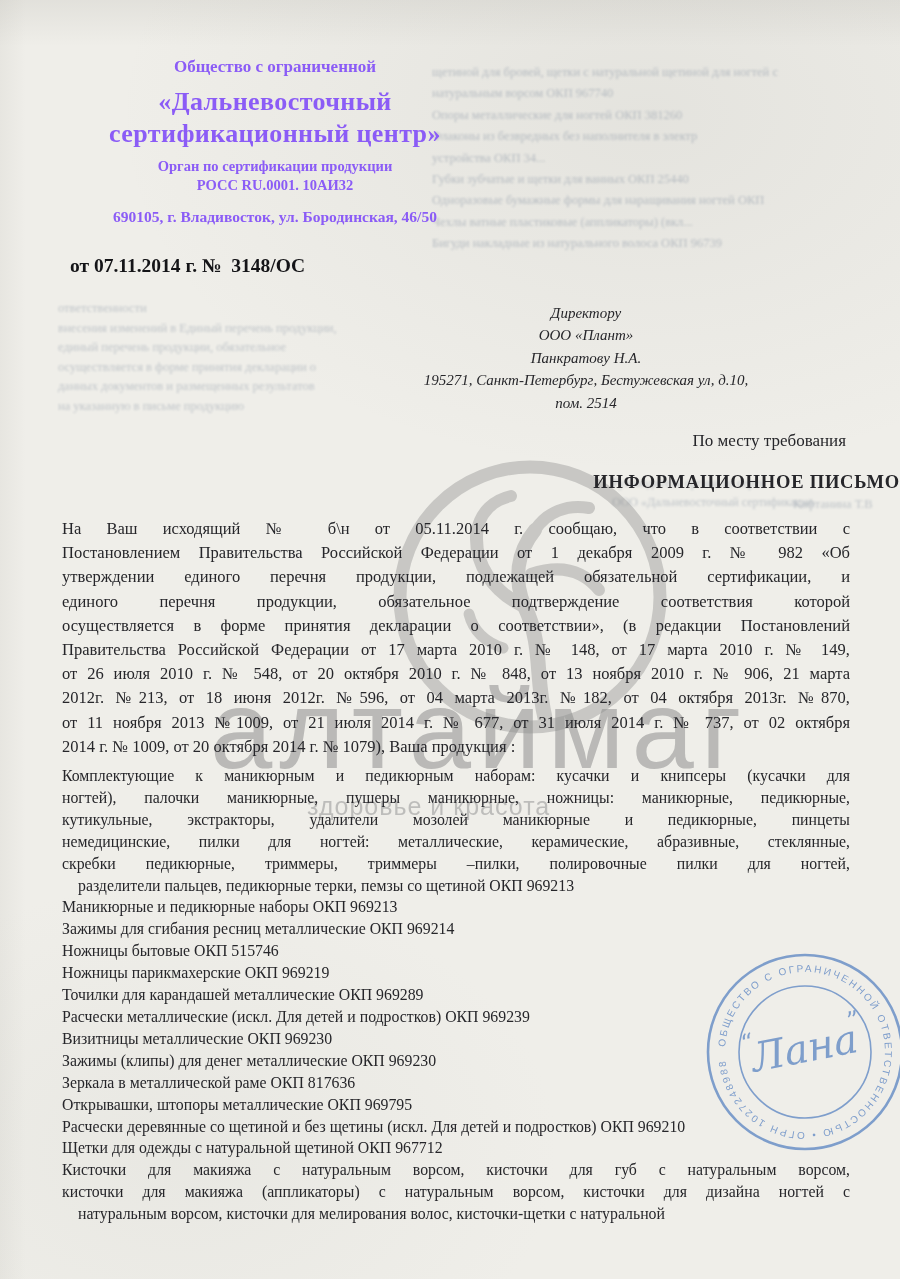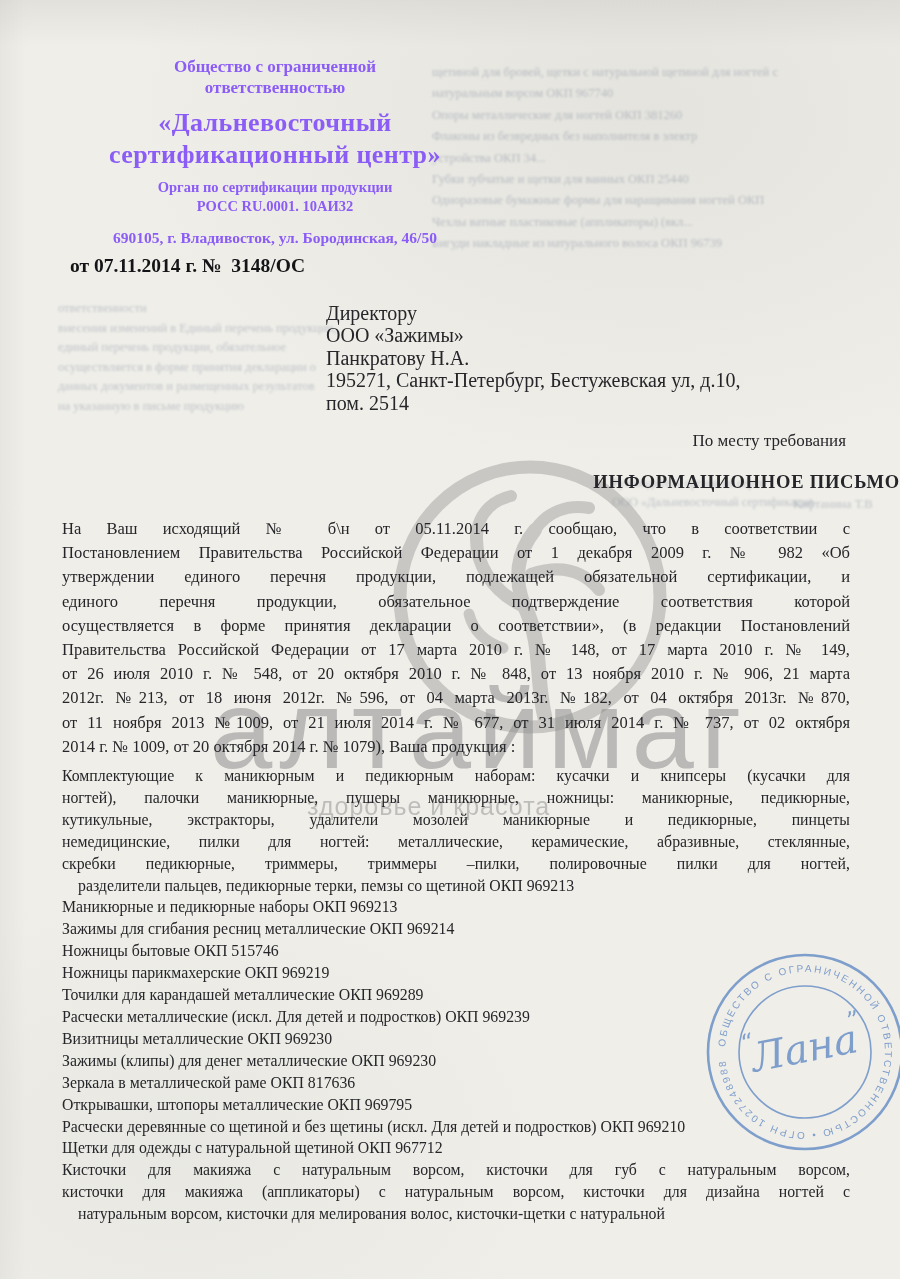--- a/index.html
+++ b/index.html
@@ -27,21 +27,21 @@
   
   .stamp{left:700px;top:938px;z-index:3;opacity:.88;}
   
   .txt{z-index:5;}
   .header{left:86px;top:56px;width:336px;text-align:center;font-weight:bold;color:#8b5cf6;margin-left:21px;}
   .org-type{font-size:17px;line-height:21px;}
   .org-name{font-size:26px;line-height:32px;margin-top:9px;letter-spacing:.4px;}
   .org-sub{font-size:14.5px;line-height:19px;margin-top:7px;}
   .org-addr{font-size:15.5px;margin-top:13px;white-space:nowrap;}
   .ref{left:70px;top:255px;font-size:19.5px;font-weight:bold;color:#141417;white-space:pre-wrap;}
-  .recipient{right:54px;top:302px;width:520px;text-align:left;font-size:20px;line-height:22.4px;}
+  .recipient{right:54px;top:302px;width:520px;text-align:center;font-size:15px;line-height:22.4px;font-style:italic;}
   .delivery{right:54px;top:431px;font-size:17px;}
   .title{left:60px;top:472px;width:840px;text-align:right;font-size:18.5px;font-weight:bold;letter-spacing:.8px;}
   .para{left:62px;top:517px;width:788px;font-size:16.5px;line-height:24.2px;}
   .para .jline{text-align:justify;text-align-last:justify;}
   .para .jline:last-child{text-align-last:left;}
   .products{left:62px;top:765px;width:788px;font-size:15.8px;line-height:21.9px;}
   .pline{min-height:21.9px;}
   .plist .j{text-align:justify;text-align-last:justify;}
   .plist .j:last-child{text-align-last:left;margin-left:16px;}
 </style>
@@ -101,37 +101,36 @@
     </text>
     <g transform="rotate(-11 105 114)" fill="#6f93c8">
       <text x="44" y="102" font-size="24" font-family="DejaVu Serif, serif">“</text>
       <text x="105" y="124" text-anchor="middle" font-size="40" font-style="italic" font-family="DejaVu Serif, serif">Лана</text>
       <text x="152" y="100" font-size="24" font-family="DejaVu Serif, serif">”</text>
     </g>
   </svg>
 
   <div class="abs txt header">
     <div class="org-type">Общество с ограниченной</div>
-    <div class="org-type">ответственностью</div>
     <div class="org-name">
       <div>«Дальневосточный</div>
       <div>сертификационный центр»</div>
     </div>
     <div class="org-sub">
       <div>Орган по сертификации продукции</div>
       <div>РОСС RU.0001. 10АИ32</div>
     </div>
     <div class="org-addr">690105, г. Владивосток, ул. Бородинская, 46/50</div>
   </div>
 
   <div class="abs txt ref">от 07.11.2014 г. №  3148/ОС</div>
 
   <div class="abs txt recipient">
       <div class="rline">Директору</div>
-      <div class="rline">ООО «Зажимы»</div>
+      <div class="rline">ООО «Плант»</div>
       <div class="rline">Панкратову Н.А.</div>
       <div class="rline">195271, Санкт-Петербург, Бестужевская ул, д.10,</div>
       <div class="rline">пом. 2514</div>
     </div>
 
   <div class="abs txt delivery">По месту требования</div>
 
   <div class="abs txt title">ИНФОРМАЦИОННОЕ ПИСЬМО</div>
 
   <div class="abs txt para">

